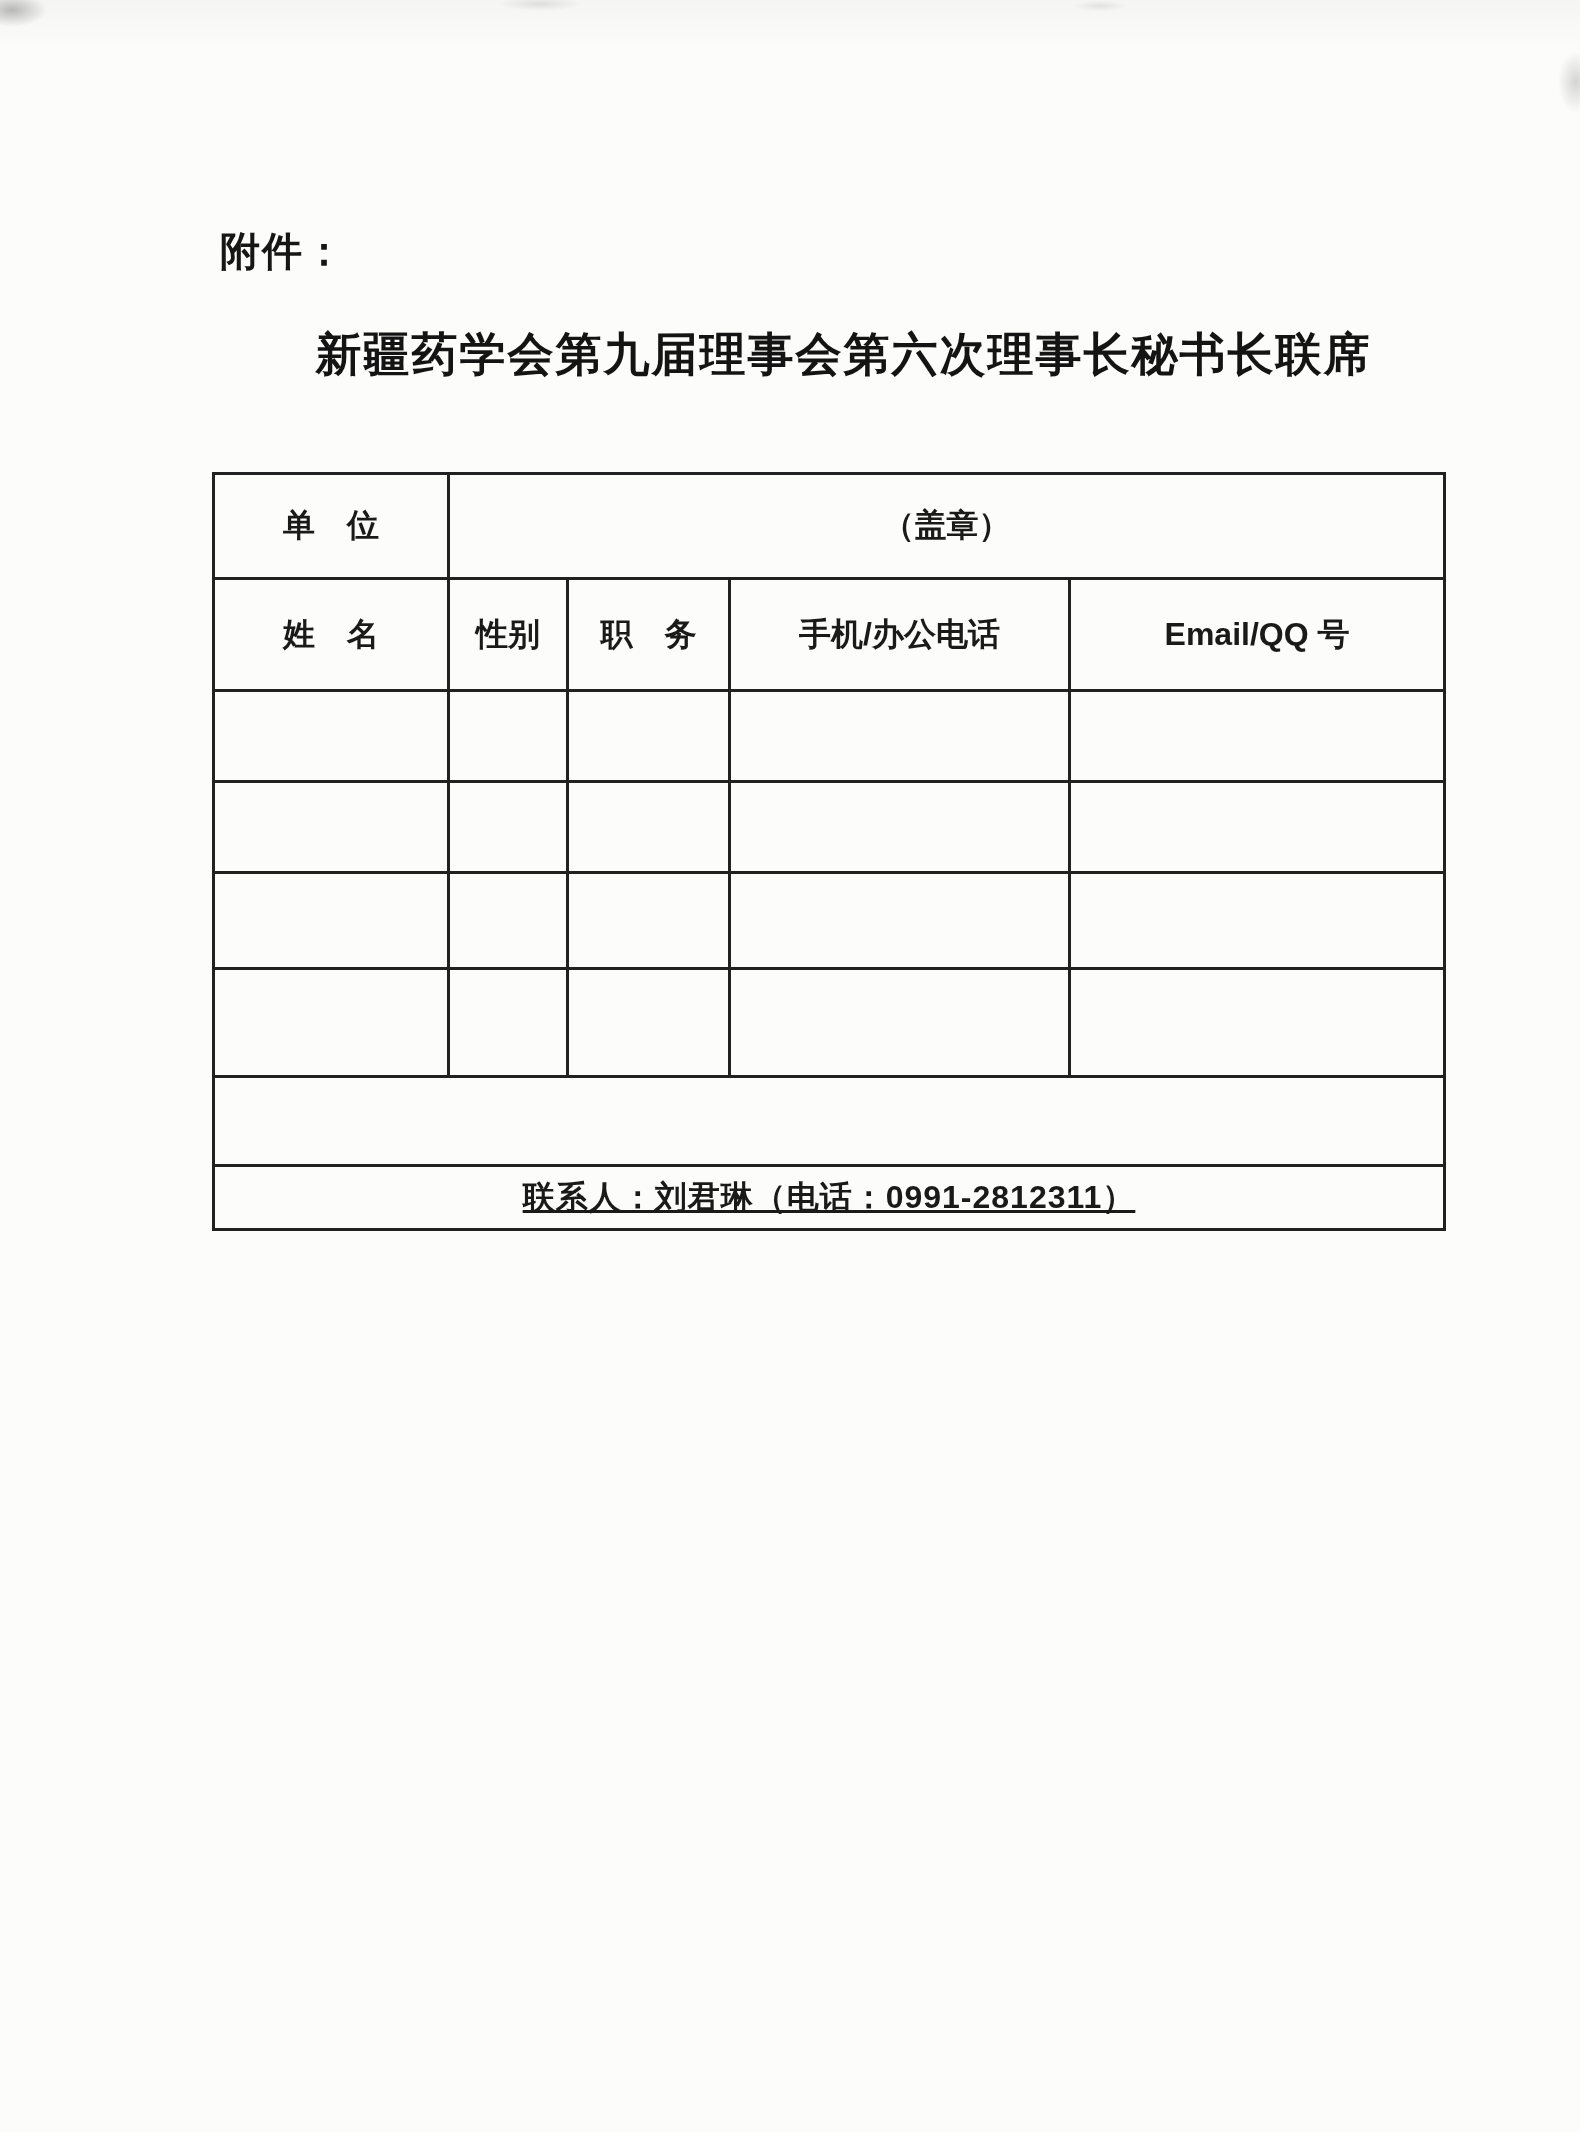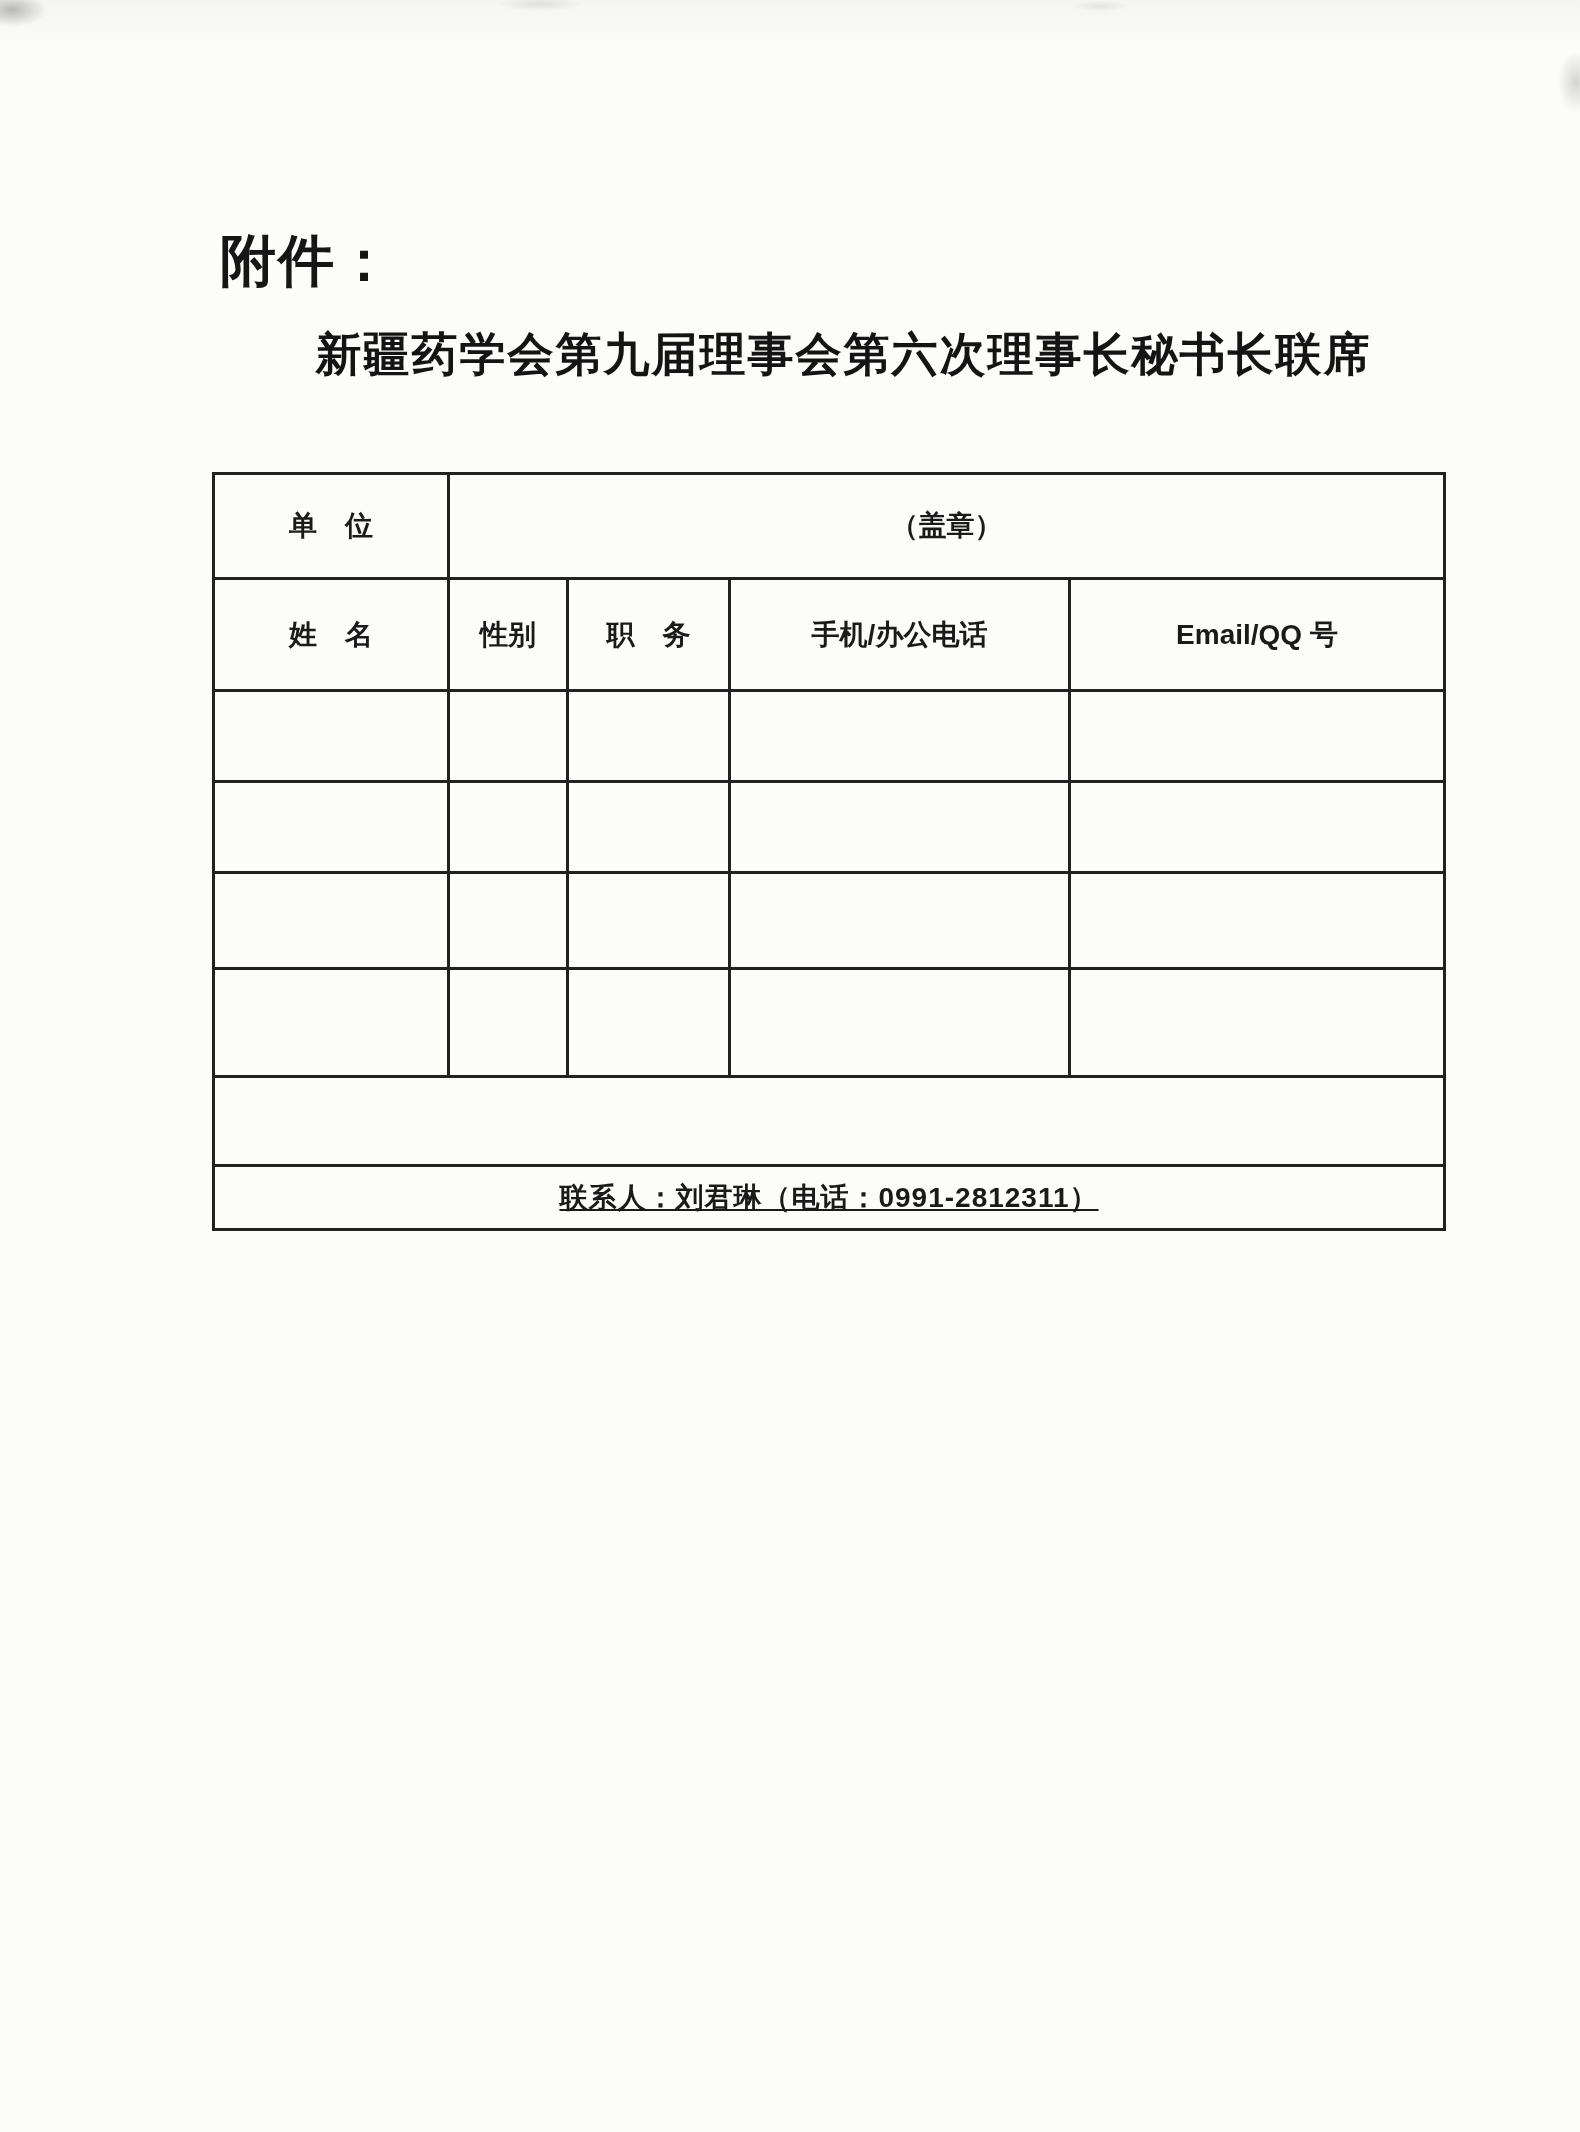--- a/index.html
+++ b/index.html
@@ -33,21 +33,21 @@
       radial-gradient(26px 44px at 1576px 82px, rgba(120,120,120,0.30), transparent 70%),
       radial-gradient(60px 10px at 540px 4px, rgba(140,140,140,0.22), transparent 70%),
       radial-gradient(40px 8px at 1100px 6px, rgba(140,140,140,0.18), transparent 70%),
       linear-gradient(180deg, rgba(180,180,178,0.10) 0px, rgba(0,0,0,0) 50px);
   }
   .attachment {
     position: absolute;
     left: 220px;
     top: 224px;
     font-family: "Liberation Serif", serif;
-    font-size: 56px;
+    font-size: 40px;
     font-weight: bold;
     letter-spacing: 2px;
     color: #161616;
     white-space: nowrap;
   }
   .title {
     position: absolute;
     left: 212px;
     top: 310px;
     width: 1231px;
@@ -66,21 +66,21 @@
     left: 212px;
     top: 472px;
     width: 1231px;
     border-collapse: collapse;
     table-layout: fixed;
   }
   table.form td {
     border: 3px solid #212121;
     text-align: center;
     vertical-align: middle;
-    font-size: 28px;
+    font-size: 32px;
     font-weight: bold;
     color: #1a1a1a;
     padding: 0;
     overflow: hidden;
   }
   tr.row-unit    { height: 105px; }
   tr.row-header  { height: 112px; }
   tr.row-e1      { height: 91px; }
   tr.row-e2      { height: 91px; }
   tr.row-e3      { height: 96px; }

